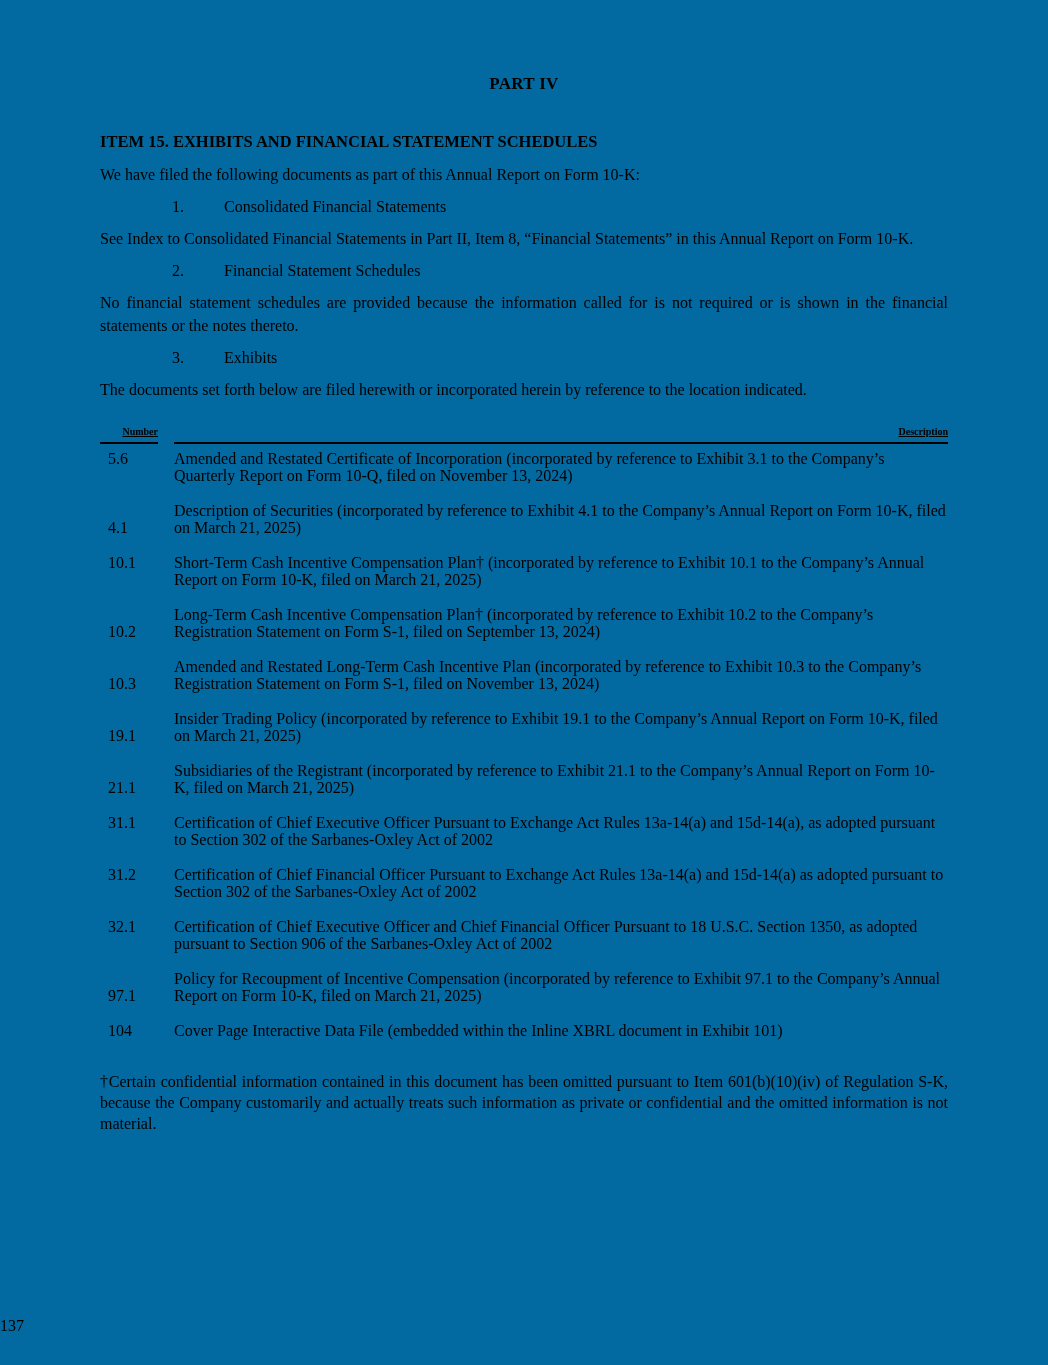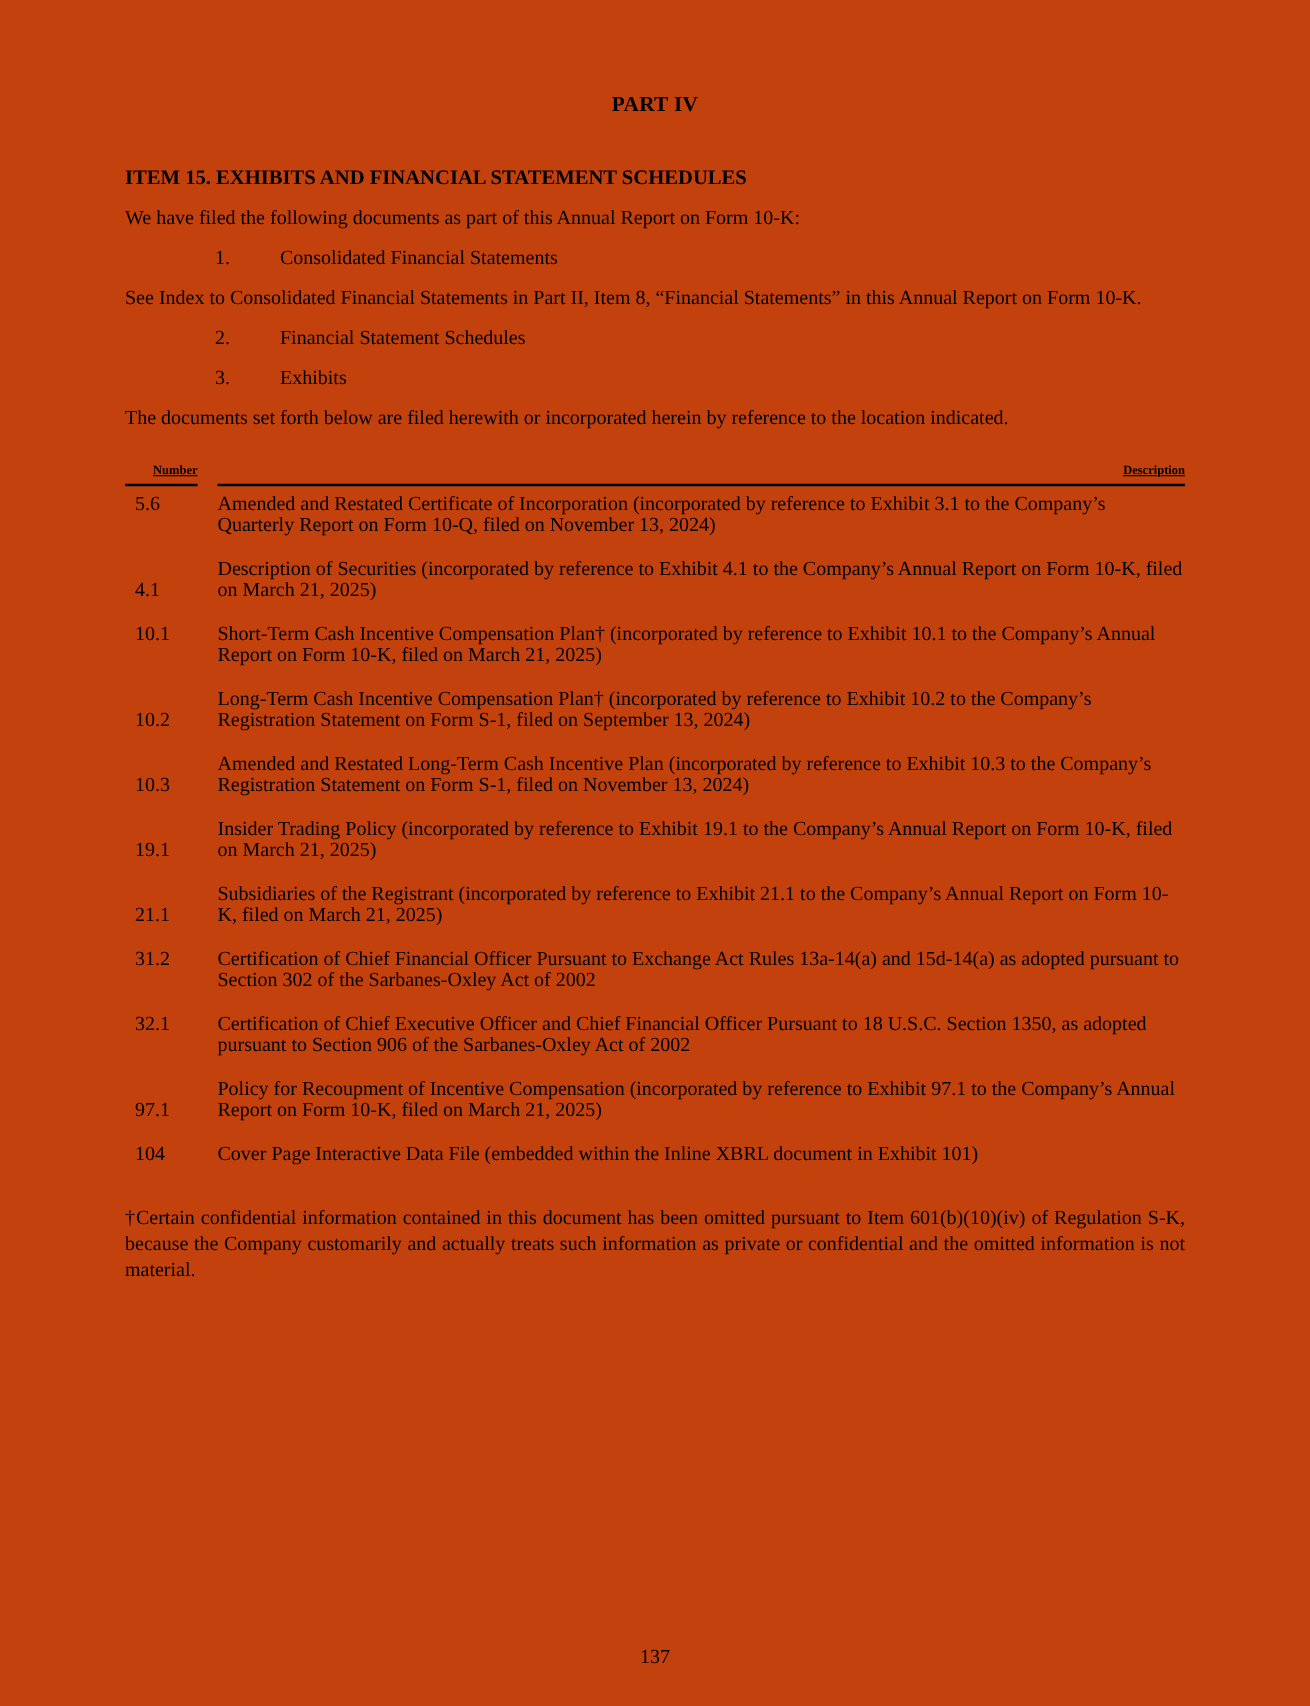--- a/index.html
+++ b/index.html
@@ -2,21 +2,21 @@
 <html><head>
 <meta charset="utf-8">
 <style>
   html, body { margin: 0; padding: 0; background: #ffffff; }
   .page {
     position: relative;
     width: 1048px;
     height: 1365px;
     box-sizing: border-box;
     padding: 74px 100px 0 100px;
-    background: #c2410c;
+    background: #0369a1;
     color: #000000;
     font-family: "Liberation Serif", "DejaVu Serif", serif;
     font-size: 16px;
   }
   .part-title {
     text-align: center;
     font-weight: 700;
     font-size: 17px;
     letter-spacing: 0.3px;
     margin: 0 0 36px 0;
@@ -76,21 +76,20 @@
   .footnote {
     margin-top: 14px;
     line-height: 21px;
     text-align: justify;
   }
   .page-number {
     position: absolute;
     left: 0;
     right: 0;
     bottom: 30px;
-    text-align: center;
     font-size: 16px;
     line-height: 18px;
   }
 </style>
 </head>
 <body>
 
 <div class="page">
 
   <p class="part-title">PART IV</p>
@@ -102,20 +101,21 @@
   <div class="list-row">
     <span class="list-num">1.</span>
     <span>Consolidated Financial Statements</span>
   </div>
   <p class="para">See Index to Consolidated Financial Statements in Part II, Item 8, “Financial Statements” in this Annual Report on Form 10-K.</p>
 
   <div class="list-row">
     <span class="list-num">2.</span>
     <span>Financial Statement Schedules</span>
   </div>
+  <p class="para">No financial statement schedules are provided because the information called for is not required or is shown in the financial statements or the notes thereto.</p>
 
   <div class="list-row">
     <span class="list-num">3.</span>
     <span>Exhibits</span>
   </div>
   <p class="para">The documents set forth below are filed herewith or incorporated herein by reference to the location indicated.</p>
 
   <table class="exhibit-table">
     <colgroup>
         <col class="c-num">
@@ -159,20 +159,25 @@
         <td class="cell-num">19.1</td>
         <td class="cell-gap"></td>
         <td class="cell-desc">Insider Trading Policy (incorporated by reference to Exhibit 19.1 to the Company’s Annual Report on Form 10-K, filed on March 21, 2025)</td>
       </tr>
       <tr data-align="bottom">
         <td class="cell-num">21.1</td>
         <td class="cell-gap"></td>
         <td class="cell-desc">Subsidiaries of the Registrant (incorporated by reference to Exhibit 21.1 to the Company’s Annual Report on Form 10-K, filed on March 21, 2025)</td>
       </tr>
       <tr data-align="top">
+        <td class="cell-num">31.1</td>
+        <td class="cell-gap"></td>
+        <td class="cell-desc">Certification of Chief Executive Officer Pursuant to Exchange Act Rules 13a-14(a) and 15d-14(a), as adopted pursuant to Section 302 of the Sarbanes-Oxley Act of 2002</td>
+      </tr>
+      <tr data-align="top">
         <td class="cell-num">31.2</td>
         <td class="cell-gap"></td>
         <td class="cell-desc">Certification of Chief Financial Officer Pursuant to Exchange Act Rules 13a-14(a) and 15d-14(a) as adopted pursuant to Section 302 of the Sarbanes-Oxley Act of 2002</td>
       </tr>
       <tr data-align="top">
         <td class="cell-num">32.1</td>
         <td class="cell-gap"></td>
         <td class="cell-desc">Certification of Chief Executive Officer and Chief Financial Officer Pursuant to 18 U.S.C. Section 1350, as adopted pursuant to Section 906 of the Sarbanes-Oxley Act of 2002</td>
       </tr>
       <tr data-align="bottom">

